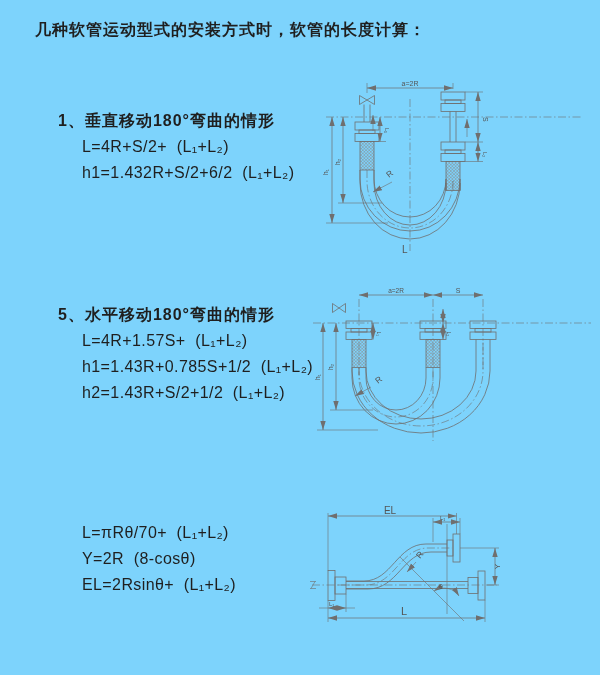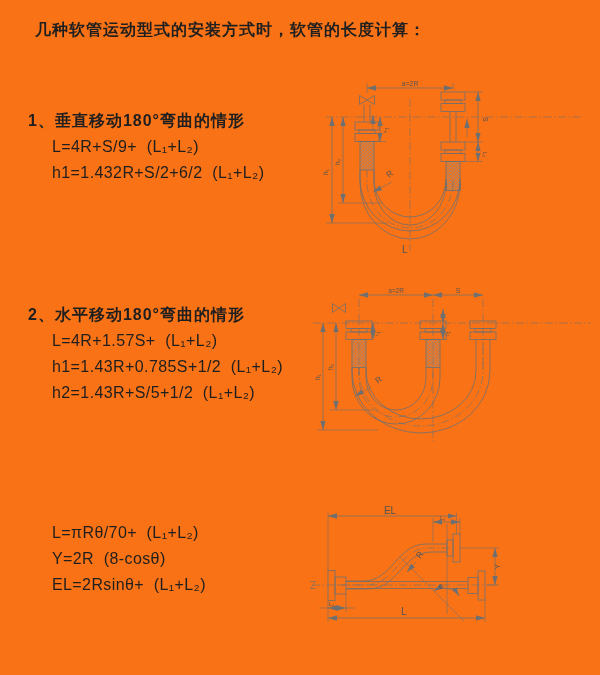--- a/index.html
+++ b/index.html
@@ -1,19 +1,19 @@
 <!DOCTYPE html>
 <html><head>
 <meta charset="utf-8">
 <style>
   html,body{margin:0;padding:0;background:#e8e8e8;}
-  .page{position:relative;width:600px;height:675px;background:#f97316;overflow:hidden;
+  .page{position:relative;width:600px;height:675px;background:#7dd3fc;overflow:hidden;
         font-family:"Liberation Sans","DejaVu Sans",sans-serif;color:#1f1f1f;}
   .title{position:absolute;left:35px;top:18px;font-size:16px;font-weight:bold;letter-spacing:1px;line-height:24px;}
-  .section{position:absolute;left:28px;font-size:16px;line-height:26px;}
+  .section{position:absolute;left:58px;font-size:16px;line-height:26px;}
   .sec-heading{font-weight:bold;letter-spacing:1px;}
   .formula{padding-left:24px;letter-spacing:0.4px;white-space:pre;}
   svg.diag{position:absolute;}
   svg.diag text{fill:#555;stroke:none;font-family:"Liberation Sans","DejaVu Sans",sans-serif;}
   .cl{stroke-dasharray:8 2.5 1.5 2.5;stroke-width:0.6;}
   .thin{stroke-width:0.6;}
   .dim{stroke-width:0.7;}
 </style>
 </head>
 <body>
@@ -28,29 +28,29 @@
       <pattern id="braid" width="3.2" height="3.2" patternUnits="userSpaceOnUse">
         <path d="M0,3.2 L3.2,0 M0,0 L3.2,3.2" stroke="#8a8a8a" stroke-width="0.5" fill="none"></path>
       </pattern>
     </defs>
   </svg>
 
   <div class="title">几种软管运动型式的安装方式时，软管的长度计算：</div>
 
   <div class="section" style="top:108px">
     <div class="sec-heading">1、垂直移动180°弯曲的情形</div>
-    <div class="formula">L=4R+S/9+  (L₁+L₂)</div>
+    <div class="formula">L=4R+S/2+  (L₁+L₂)</div>
     <div class="formula">h1=1.432R+S/2+6/2  (L₁+L₂)</div>
   </div>
 
   <div class="section" style="top:302px">
-    <div class="sec-heading">2、水平移动180°弯曲的情形</div>
+    <div class="sec-heading">5、水平移动180°弯曲的情形</div>
     <div class="formula">L=4R+1.57S+  (L₁+L₂)</div>
     <div class="formula">h1=1.43R+0.785S+1/2  (L₁+L₂)</div>
-    <div class="formula">h2=1.43R+S/5+1/2  (L₁+L₂)</div>
+    <div class="formula">h2=1.43R+S/2+1/2  (L₁+L₂)</div>
   </div>
 
   <div class="section" style="top:520px">
     <div class="formula">L=πRθ/70+  (L₁+L₂)</div>
     <div class="formula">Y=2R  (8-cosθ)</div>
     <div class="formula">EL=2Rsinθ+  (L₁+L₂)</div>
   </div>
 
   <svg class="diag" style="left:310px;top:75px" width="285" height="185" viewBox="0 0 285 185">
     <g stroke="#6f6f6f" fill="none" stroke-width="0.8">

